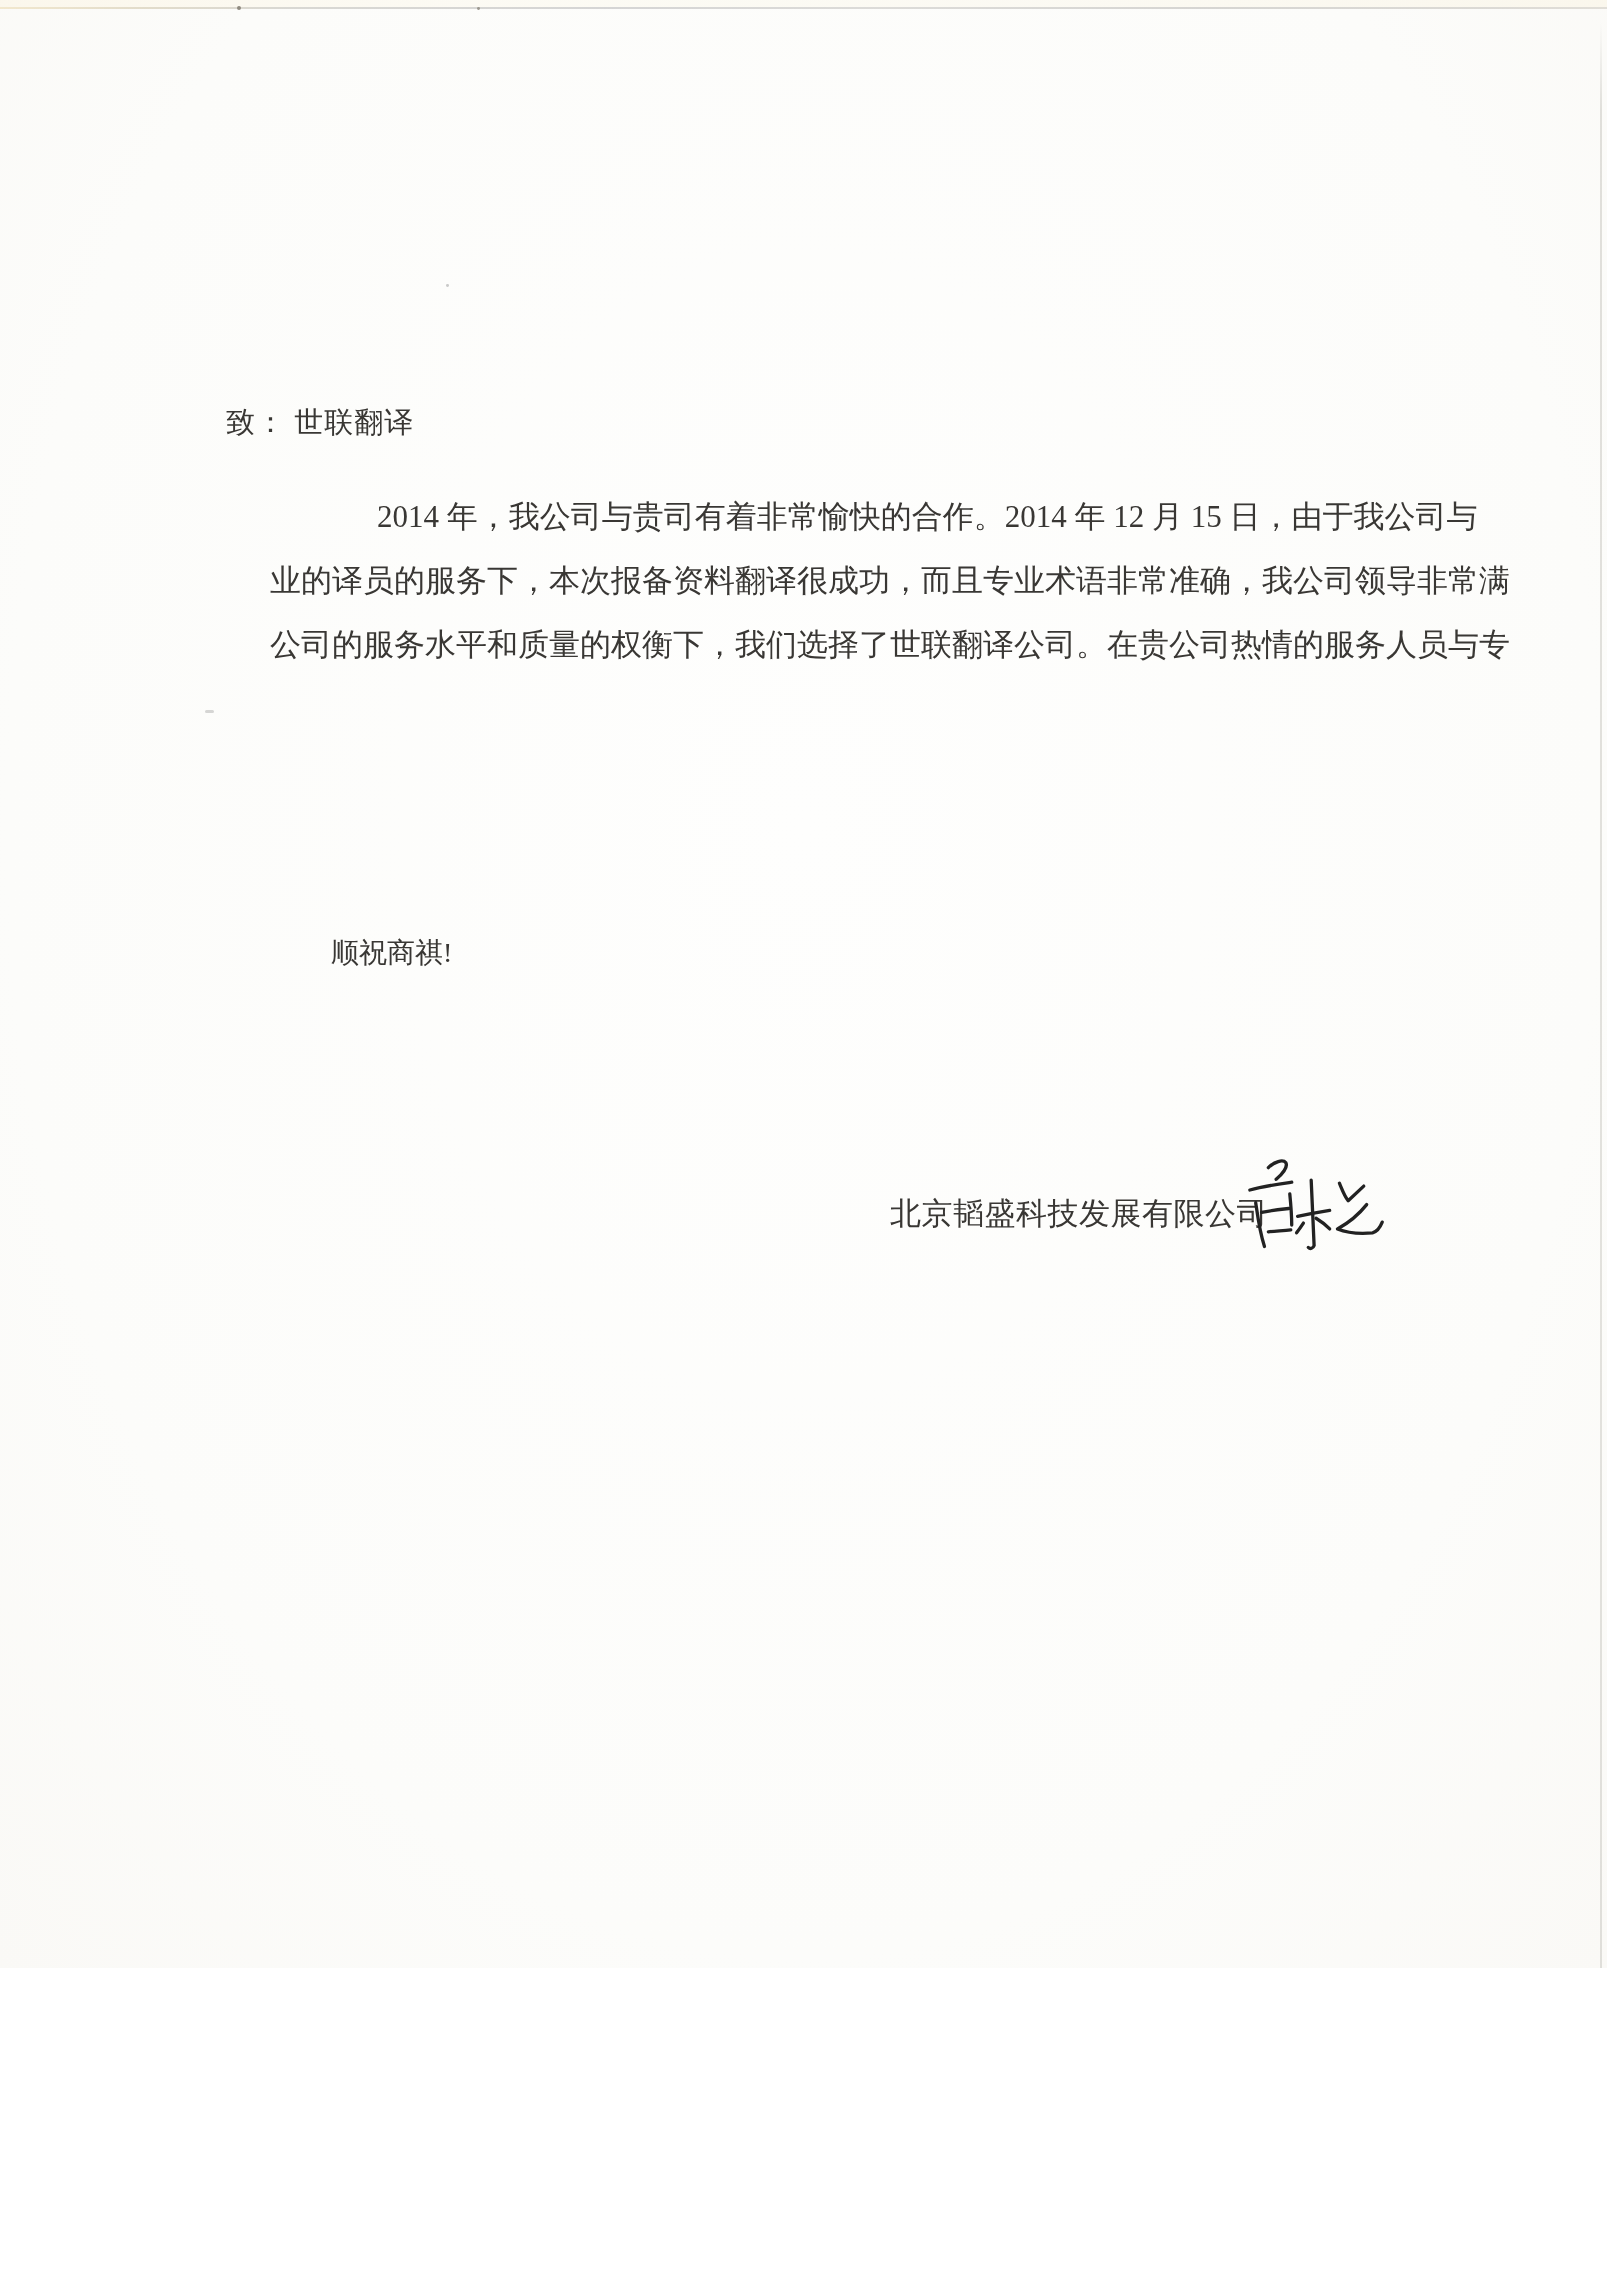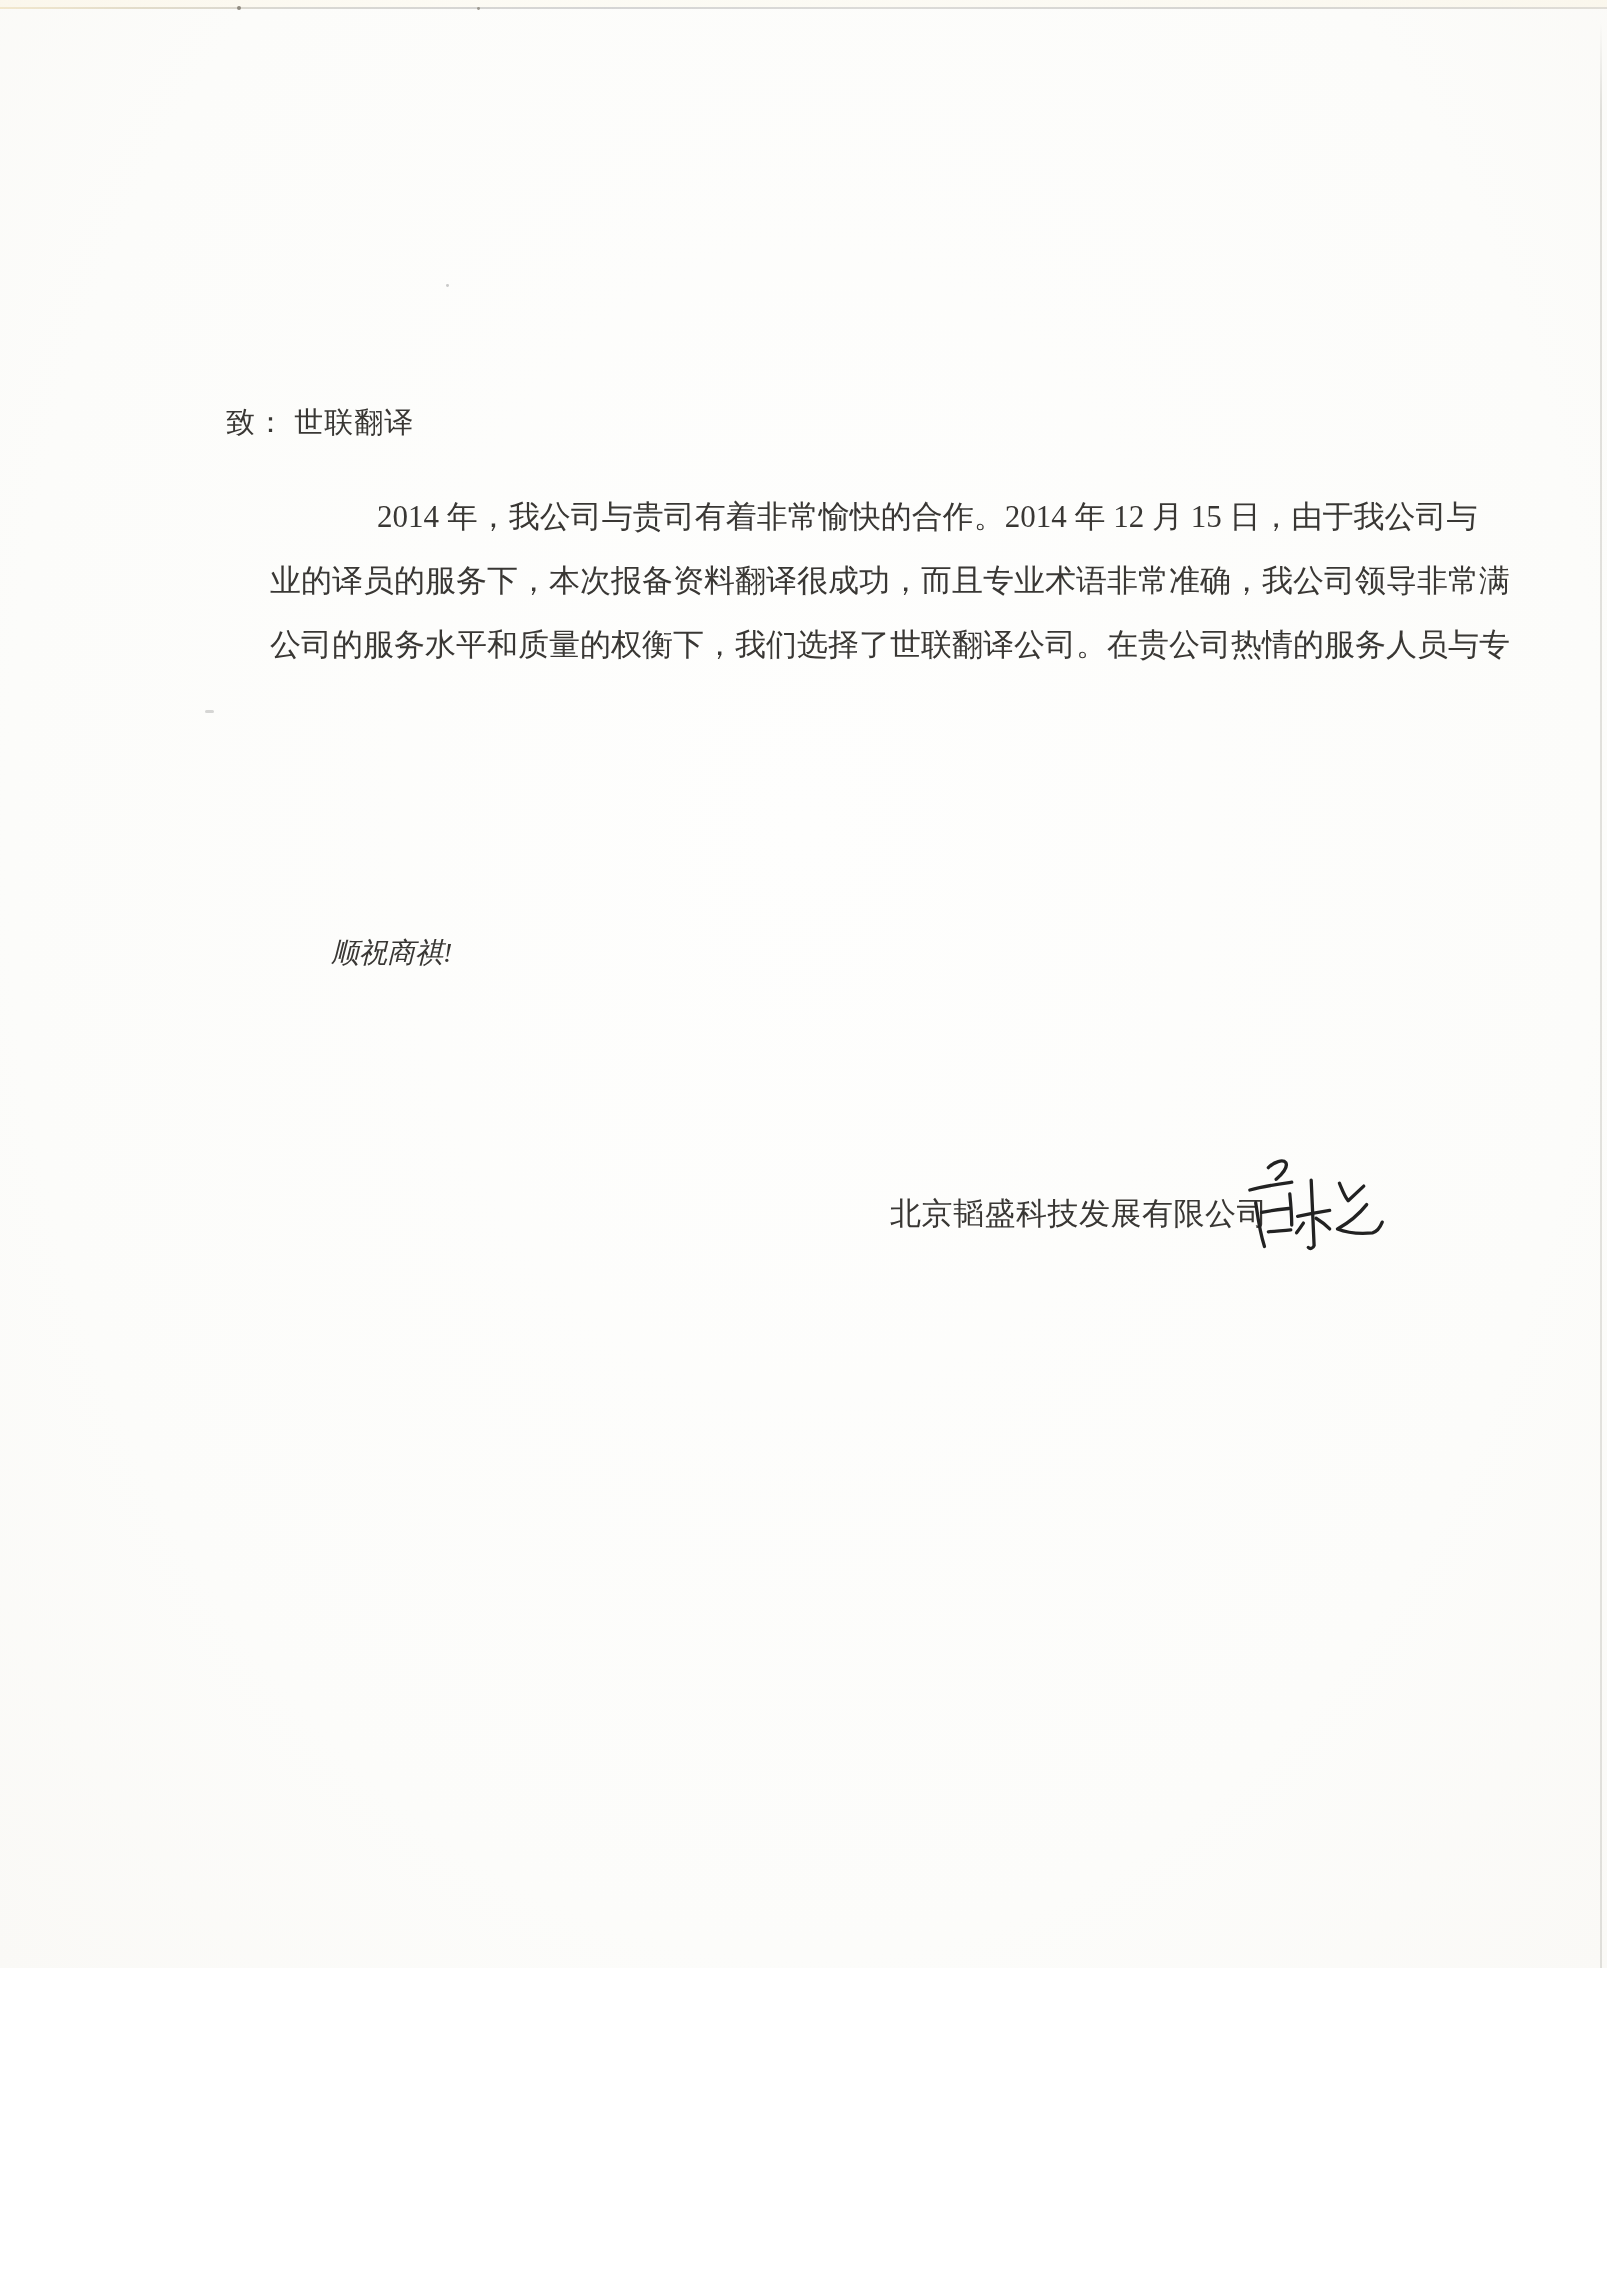--- a/index.html
+++ b/index.html
@@ -73,21 +73,21 @@
     font-size: 31px;
     text-align: justify;
     text-align-last: justify;
     white-space: nowrap;
     box-sizing: border-box;
   }
   .body-line.indent { padding-left: 107px; }
   .body-line.last   { text-align-last: left; white-space: normal; }
   .closing {
     top: 937px; left: 331px;
-    font-size: 28px; line-height: 32px; font-style: italic;
+    font-size: 28px; line-height: 32px;
   }
   .sig-company {
     top: 1198px; left: 890px;
     font-size: 31px; line-height: 31px;
     letter-spacing: 0.5px;
   }
   .sig-svg {
     top: 1154px; left: 1239px;
     width: 158px; height: 109px;
   }

